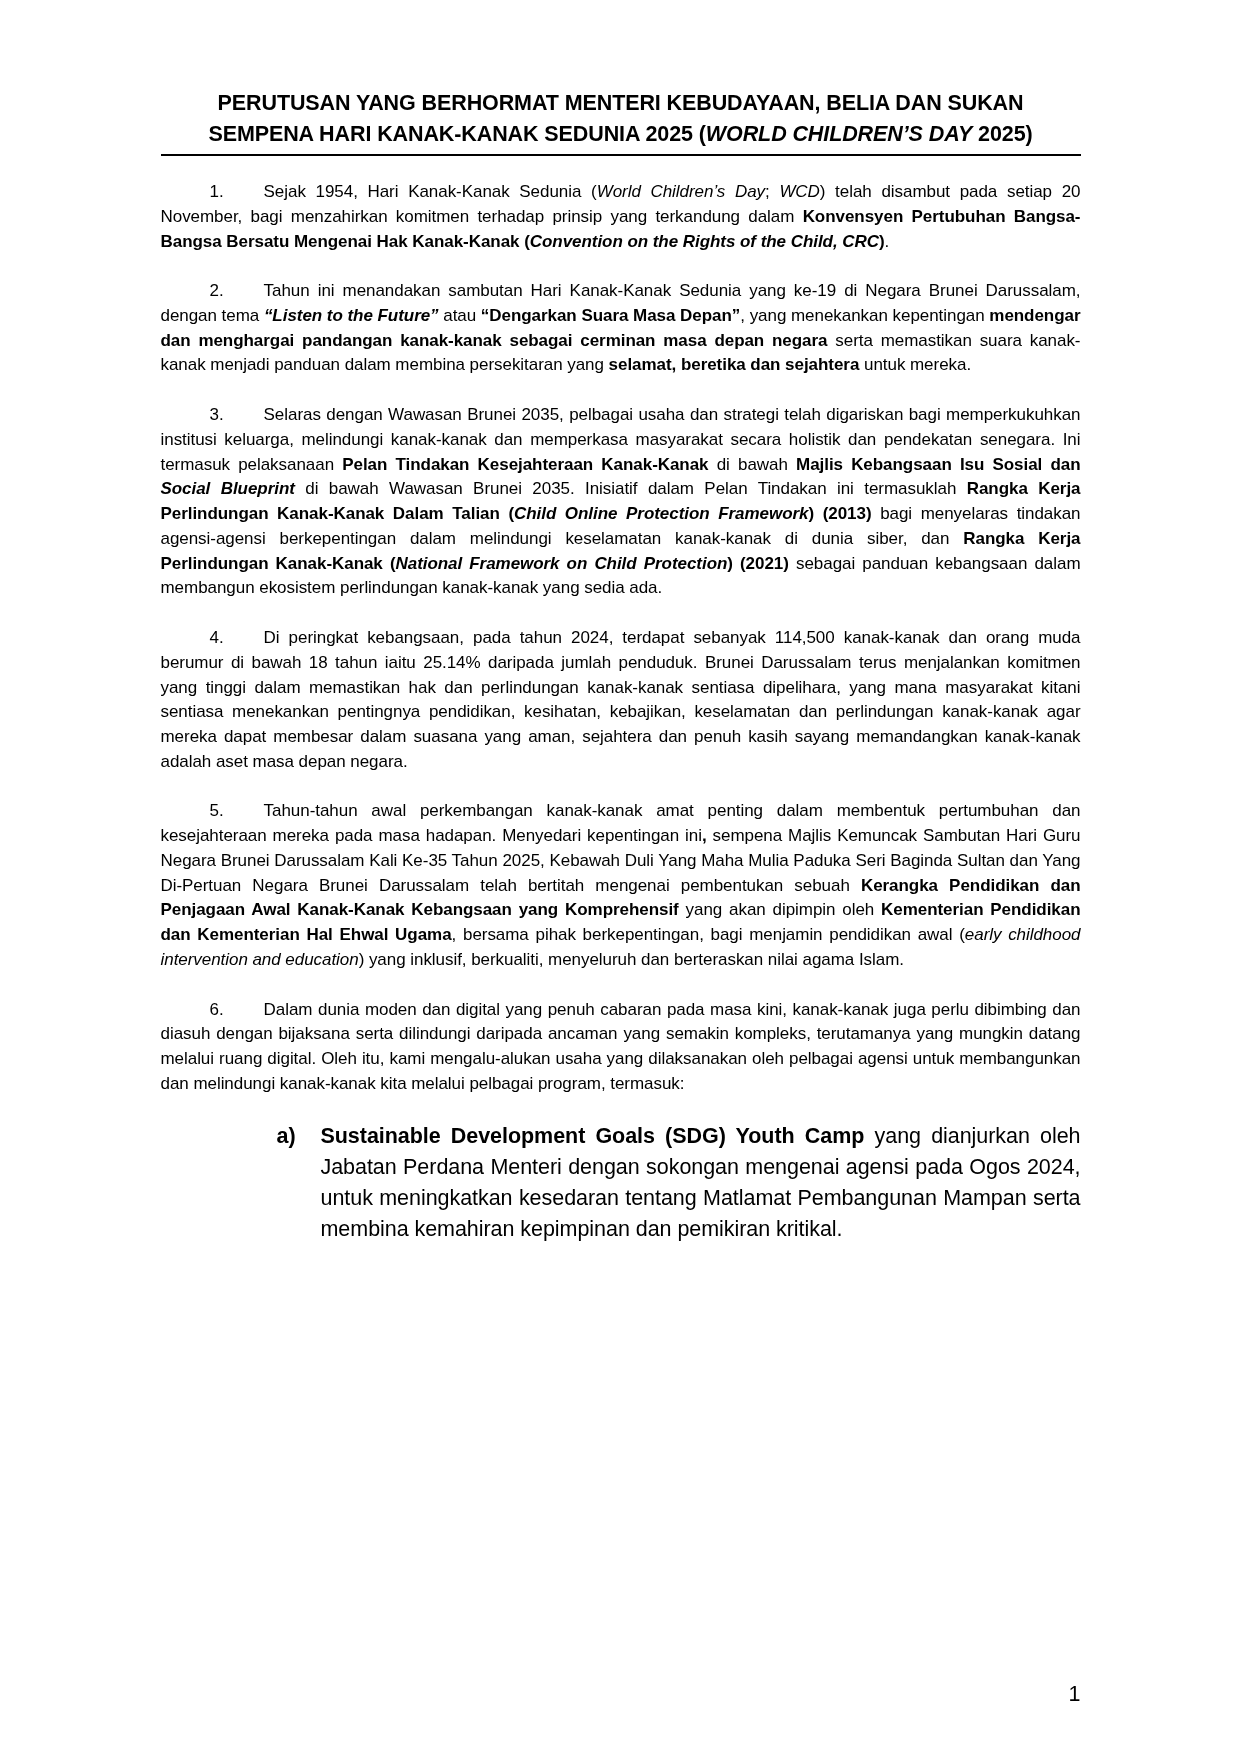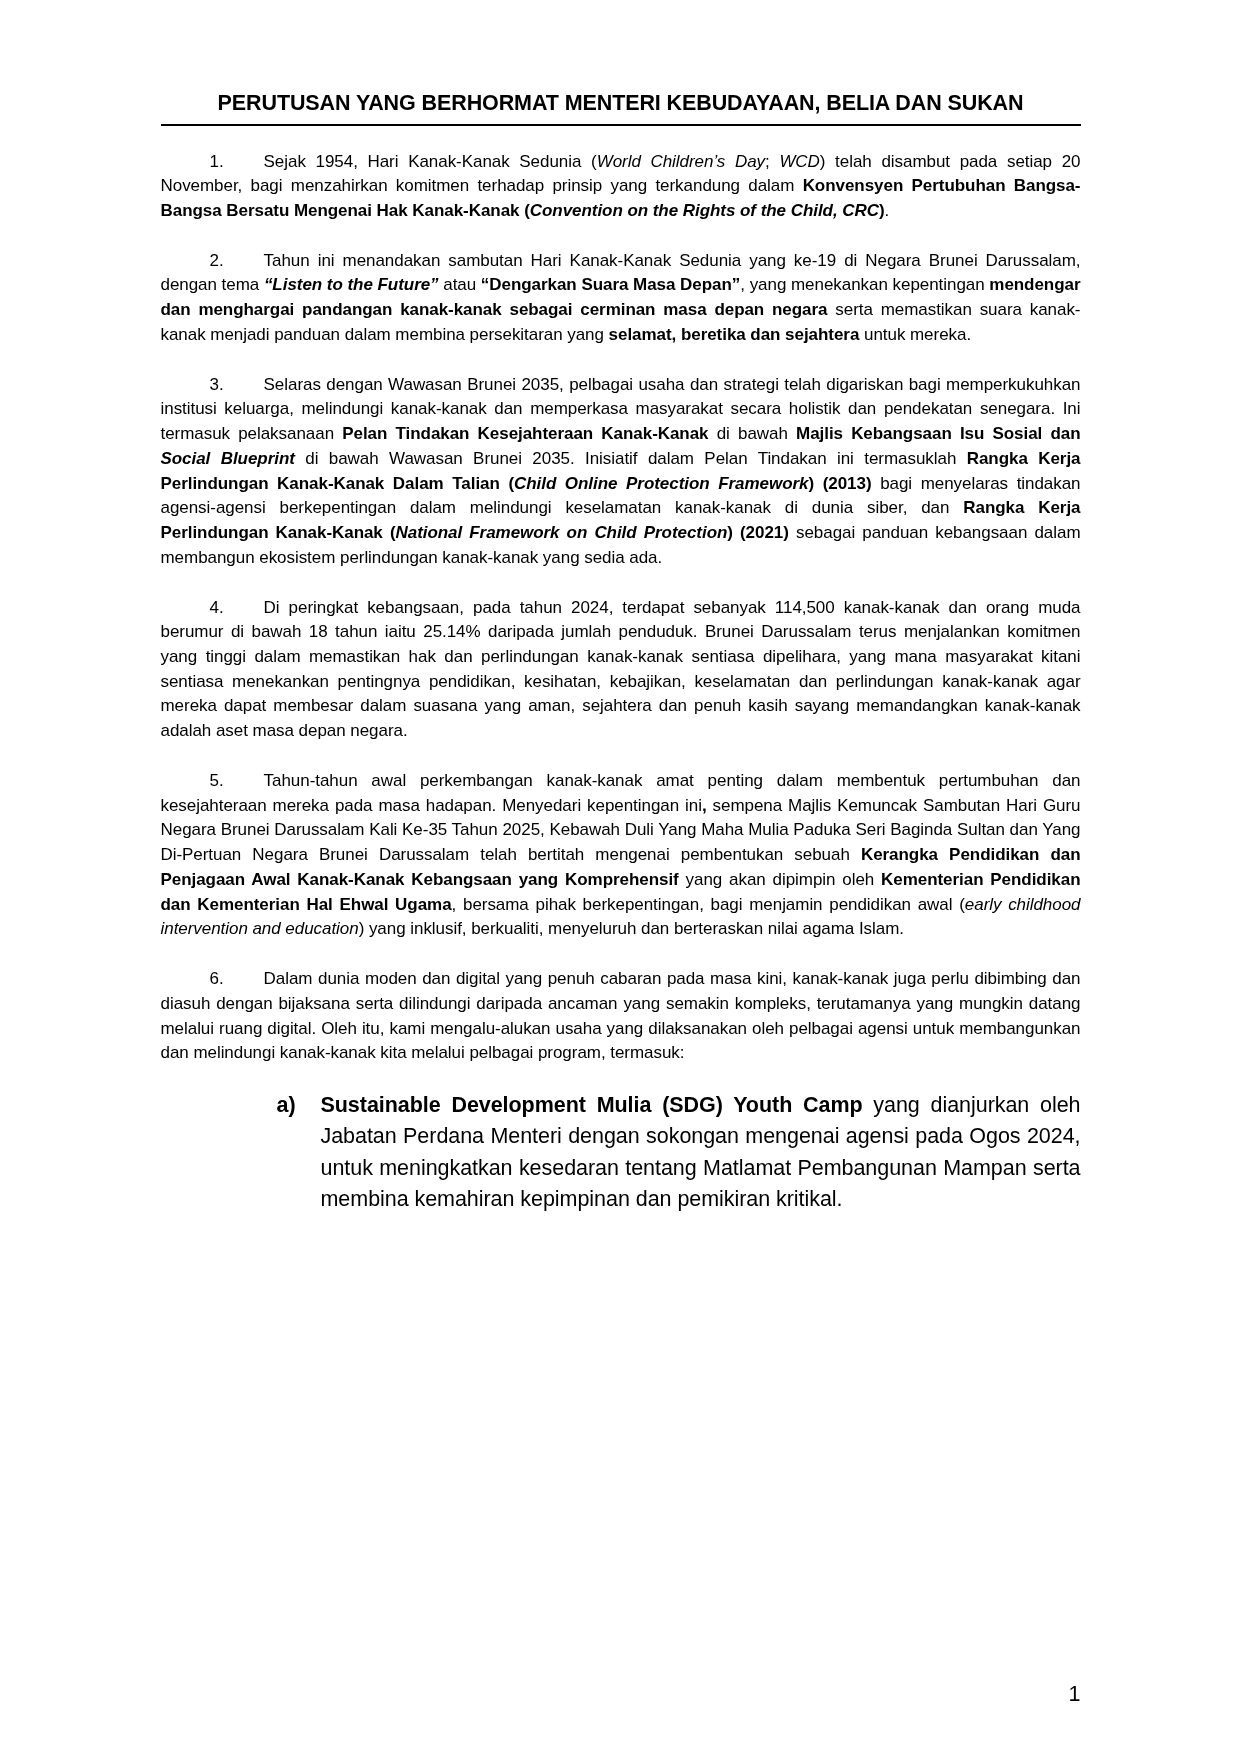--- a/index.html
+++ b/index.html
@@ -92,37 +92,38 @@
     font-weight: normal;
   }
 </style>
 </head>
 <body>
 
 <div class="page">
 
   <div class="doc-title">
     <span class="title-line">PERUTUSAN YANG BERHORMAT MENTERI KEBUDAYAAN, BELIA DAN SUKAN</span>
+    <span class="title-line"><span>SEMPENA HARI KANAK-KANAK SEDUNIA 2025 (</span><i>WORLD CHILDREN’S DAY</i><span> 2025)</span></span>
   </div>
   <hr class="title-rule">
 
   <p class="para"><span class="indent"></span><span>1.</span><span class="numgap"></span><span>Sejak 1954, Hari Kanak-Kanak Sedunia (</span><i>World Children’s Day</i><span>; </span><i>WCD</i><span>) telah disambut pada setiap 20 November, bagi menzahirkan komitmen terhadap prinsip yang terkandung dalam </span><b>Konvensyen Pertubuhan Bangsa-Bangsa Bersatu Mengenai Hak Kanak-Kanak (</b><span class="bi">Convention on the Rights of the Child, CRC</span><b>)</b><span>.</span></p>
 
   <p class="para"><span class="indent"></span><span>2.</span><span class="numgap"></span><span>Tahun ini menandakan sambutan Hari Kanak-Kanak Sedunia yang ke-19 di Negara Brunei Darussalam, dengan tema </span><span class="bi">“Listen to the Future”</span><span> atau </span><b>“Dengarkan Suara Masa Depan”</b><span>, yang menekankan kepentingan </span><b>mendengar dan menghargai pandangan kanak-kanak sebagai cerminan masa depan negara</b><span> serta memastikan suara kanak-kanak menjadi panduan dalam membina persekitaran yang </span><b>selamat, beretika dan sejahtera</b><span> untuk mereka.</span></p>
 
   <p class="para"><span class="indent"></span><span>3.</span><span class="numgap"></span><span>Selaras dengan Wawasan Brunei 2035, pelbagai usaha dan strategi telah digariskan bagi memperkukuhkan institusi keluarga, melindungi kanak-kanak dan memperkasa masyarakat secara holistik dan pendekatan senegara. Ini termasuk pelaksanaan </span><b>Pelan Tindakan Kesejahteraan Kanak-Kanak</b><span> di bawah </span><b>Majlis Kebangsaan Isu Sosial dan </b><span class="bi">Social Blueprint</span><span> di bawah Wawasan Brunei 2035. Inisiatif dalam Pelan Tindakan ini termasuklah </span><b>Rangka Kerja Perlindungan Kanak-Kanak Dalam Talian (</b><span class="bi">Child Online Protection Framework</span><b>) (2013)</b><span> bagi menyelaras tindakan agensi-agensi berkepentingan dalam melindungi keselamatan kanak-kanak di dunia siber, dan </span><b>Rangka Kerja Perlindungan Kanak-Kanak (</b><span class="bi">National Framework on Child Protection</span><b>) (2021)</b><span> sebagai panduan kebangsaan dalam membangun ekosistem perlindungan kanak-kanak yang sedia ada.</span></p>
 
   <p class="para"><span class="indent"></span><span>4.</span><span class="numgap"></span><span>Di peringkat kebangsaan, pada tahun 2024, terdapat sebanyak 114,500 kanak-kanak dan orang muda berumur di bawah 18 tahun iaitu 25.14% daripada jumlah penduduk. Brunei Darussalam terus menjalankan komitmen yang tinggi dalam memastikan hak dan perlindungan kanak-kanak sentiasa dipelihara, yang mana masyarakat kitani sentiasa menekankan pentingnya pendidikan, kesihatan, kebajikan, keselamatan dan perlindungan kanak-kanak agar mereka dapat membesar dalam suasana yang aman, sejahtera dan penuh kasih sayang memandangkan kanak-kanak adalah aset masa depan negara.</span></p>
 
   <p class="para"><span class="indent"></span><span>5.</span><span class="numgap"></span><span>Tahun-tahun awal perkembangan kanak-kanak amat penting dalam membentuk pertumbuhan dan kesejahteraan mereka pada masa hadapan. Menyedari kepentingan ini</span><b>,</b><span> sempena Majlis Kemuncak Sambutan Hari Guru Negara Brunei Darussalam Kali Ke-35 Tahun 2025, Kebawah Duli Yang Maha Mulia Paduka Seri Baginda Sultan dan Yang Di-Pertuan Negara Brunei Darussalam telah bertitah mengenai pembentukan sebuah </span><b>Kerangka Pendidikan dan Penjagaan Awal Kanak-Kanak Kebangsaan yang Komprehensif</b><span> yang akan dipimpin oleh </span><b>Kementerian Pendidikan dan Kementerian Hal Ehwal Ugama</b><span>, bersama pihak berkepentingan, bagi menjamin pendidikan awal (</span><i>early childhood intervention and education</i><span>) yang inklusif, berkualiti, menyeluruh dan berteraskan nilai agama Islam.</span></p>
 
   <p class="para"><span class="indent"></span><span>6.</span><span class="numgap"></span><span>Dalam dunia moden dan digital yang penuh cabaran pada masa kini, kanak-kanak juga perlu dibimbing dan diasuh dengan bijaksana serta dilindungi daripada ancaman yang semakin kompleks, terutamanya yang mungkin datang melalui ruang digital. Oleh itu, kami mengalu-alukan usaha yang dilaksanakan oleh pelbagai agensi untuk membangunkan dan melindungi kanak-kanak kita melalui pelbagai program, termasuk:</span></p>
 
   <ul class="list-block">
     <li class="list-item">
       <span class="list-marker">a)</span>
-      <span class="list-text"><b>Sustainable Development Mulia (SDG) Youth Camp</b><span> yang dianjurkan oleh Jabatan Perdana Menteri dengan sokongan mengenai agensi pada Ogos 2024, untuk meningkatkan kesedaran tentang Matlamat Pembangunan Mampan serta membina kemahiran kepimpinan dan pemikiran kritikal.</span></span>
+      <span class="list-text"><b>Sustainable Development Goals (SDG) Youth Camp</b><span> yang dianjurkan oleh Jabatan Perdana Menteri dengan sokongan mengenai agensi pada Ogos 2024, untuk meningkatkan kesedaran tentang Matlamat Pembangunan Mampan serta membina kemahiran kepimpinan dan pemikiran kritikal.</span></span>
     </li>
   </ul>
 
   <div class="page-number">1</div>
 
 </div>
 
 </body></html>

